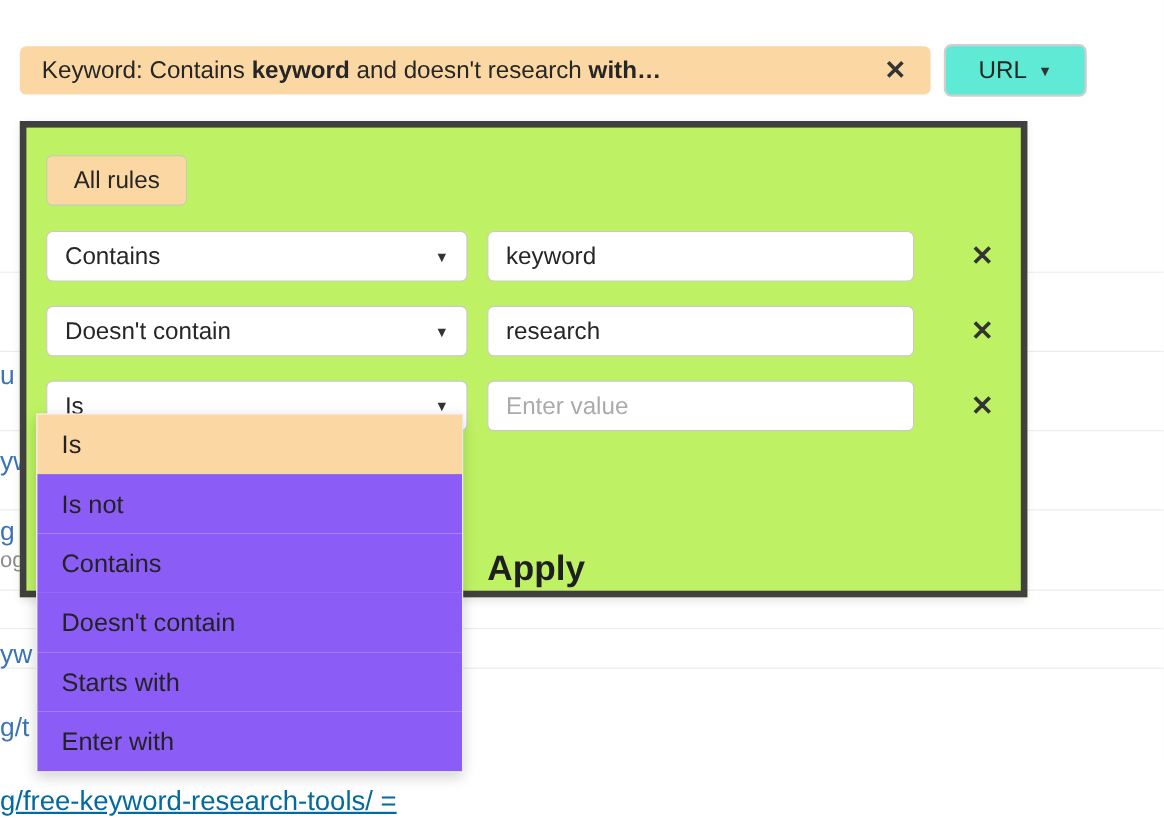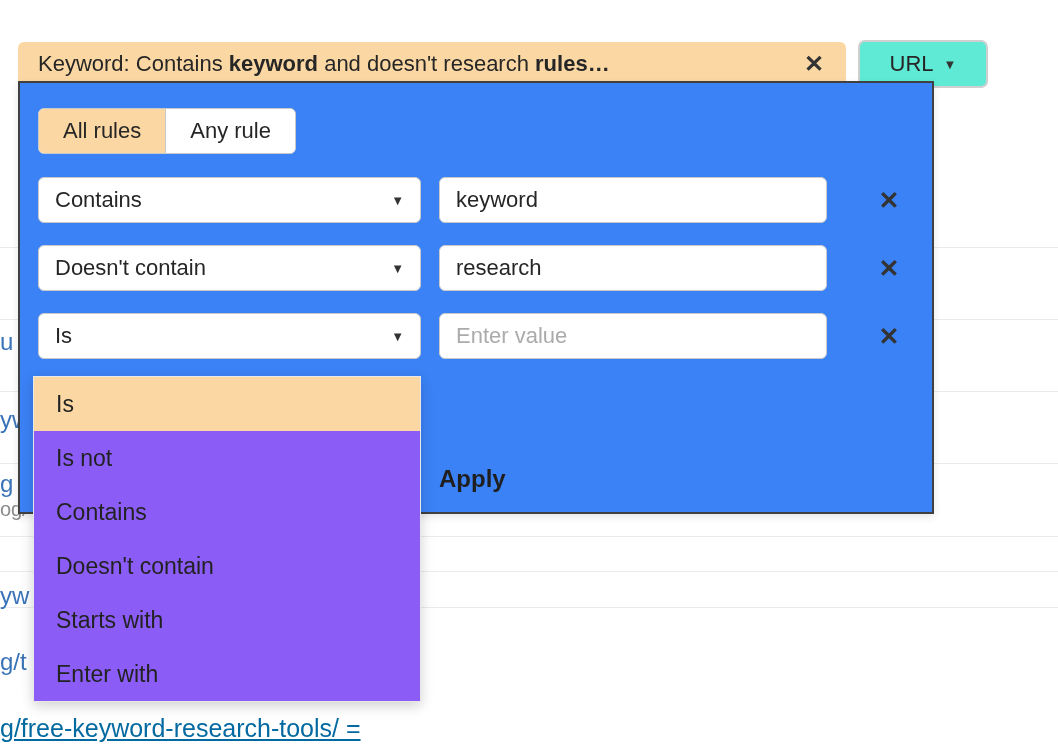--- a/index.html
+++ b/index.html
@@ -48,22 +48,22 @@
     position: absolute; left: 858px; top: 40px; width: 130px; height: 48px;
     background: #5eead4; border: 2px solid #cfcfcf; border-radius: 7px;
     font-size: 22px; color: #262626; font-family: "Liberation Sans", sans-serif;
     display: flex; align-items: center; justify-content: center; gap: 10px;
     cursor: pointer;
   }
   .caret { font-size: 13px; color: #333; line-height: 1; }
 
   
   .panel {
-    position: absolute; left: 18px; top: 81px; width: 916px; height: 433px;
-    background: #3b82f6; border: 2px solid #404040;
+    position: absolute; left: 18px; top: 110px; width: 916px; height: 433px;
+    background: #bef264; border: 6px solid #404040;
     box-shadow: 0 3px 8px rgba(0,0,0,0.10);
     z-index: 2;
   }
   .segmented {
     position: absolute; left: 18px; top: 25px; height: 46px;
     display: flex; border: 1px solid #c9c9c9; border-radius: 6px; overflow: hidden;
     background: #fff;
   }
   .seg-btn {
     height: 100%; display: flex; align-items: center; padding: 0 24px;
@@ -90,21 +90,21 @@
   }
   .rule-input::placeholder { color: #ababab; }
   .rule-remove {
     position: absolute; left: 846px; top: 0; width: 46px; height: 46px;
     display: flex; align-items: center; justify-content: center;
     font-size: 25px; font-weight: bold; color: #333; cursor: pointer;
     background: transparent; border: none;
   }
   .apply-btn {
     position: absolute; left: 419px; top: 382px;
-    font-size: 24px; font-weight: bold; color: #1f1f1f;
+    font-size: 32px; font-weight: bold; color: #1f1f1f;
     background: transparent; border: none; cursor: pointer;
     font-family: "Liberation Sans", sans-serif;
   }
 
   
   .op-menu {
     position: absolute; left: 33px; top: 376px; width: 388px;
     background: #ffffff; border: 1px solid #e8e8e8;
     box-shadow: 0 4px 12px rgba(0,0,0,0.18);
     z-index: 3;
@@ -131,35 +131,34 @@
   <span class="frag frag1">u</span>
   <span class="frag frag2">yw</span>
   <span class="frag frag3">g</span>
   <span class="frag frag4">og/</span>
   <span class="frag frag5">yw</span>
   <span class="frag frag6">g/t</span>
   <a class="bottom-link">g/free-keyword-research-tools/ =</a>
 
   <div class="chip">
     <span>
-      <span>Keyword: Contains </span><b>keyword</b><span> and doesn't research </span><b>rules…</b>
+      <span>Keyword: Contains </span><b>keyword</b><span> and doesn't research </span><b>with…</b>
     </span>
     <span class="chip-close">✕</span>
   </div>
 
   <button class="url-btn">
     <span>URL</span>
     <span class="caret">▼</span>
   </button>
 
   <div class="panel">
 
     <div class="segmented">
       <div class="seg-btn selected">All rules</div>
-      <div class="seg-btn">Any rule</div>
     </div>
 
     <div class="rule-row row1">
       <div class="op-select">
         <span>Contains</span>
         <span class="caret">▼</span>
       </div>
       <input class="rule-input" type="text" value="keyword" style="">
       <button class="rule-remove">✕</button>
     </div>

